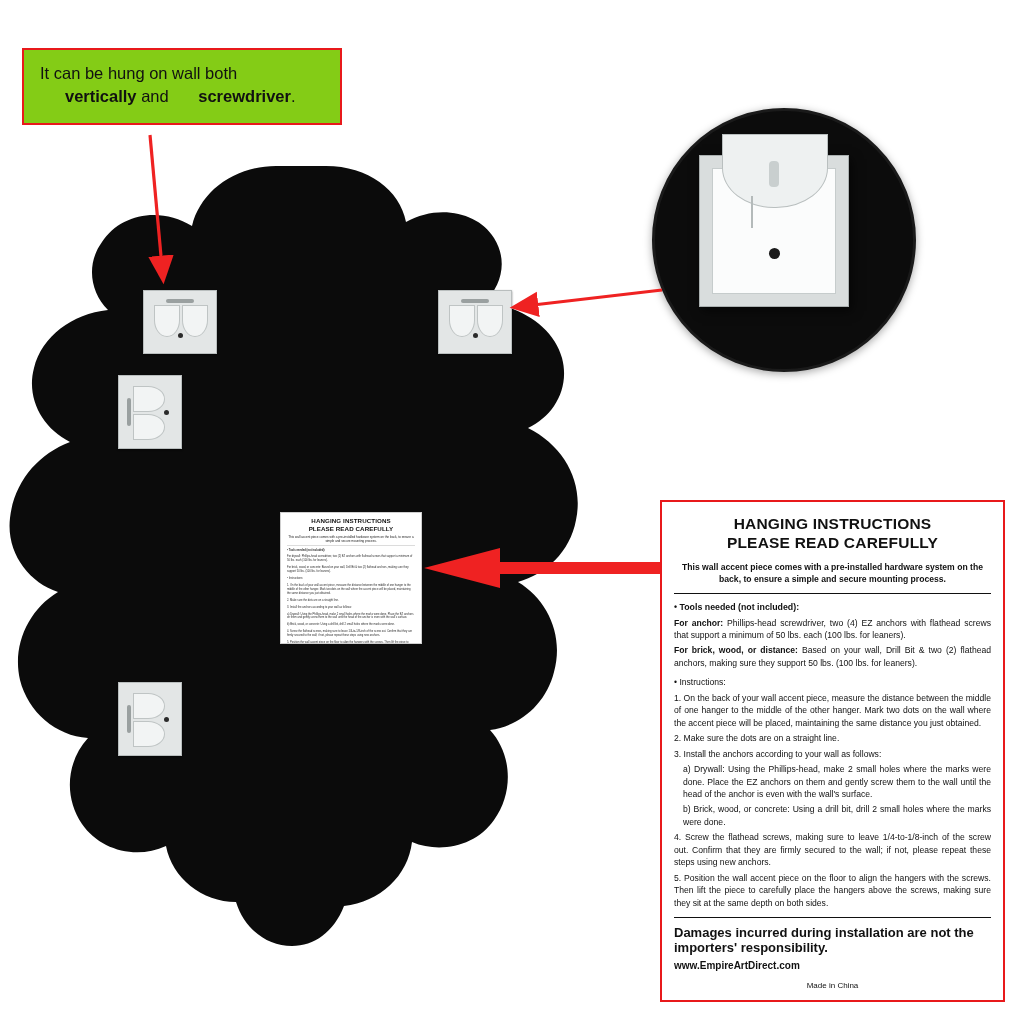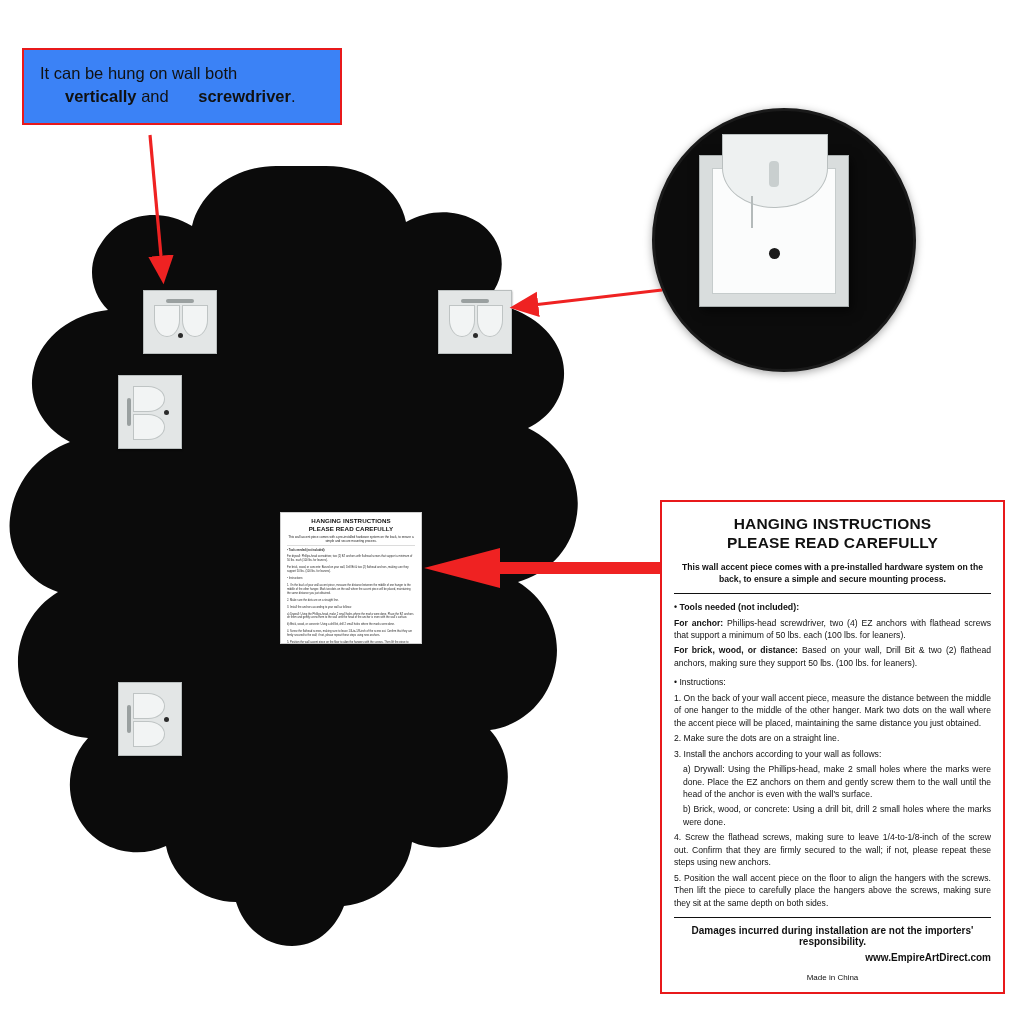--- a/index.html
+++ b/index.html
@@ -21,21 +21,21 @@
     height: 1024px;
   }
 
   
   .callout-top {
     position: absolute;
     left: 22px;
     top: 48px;
     width: 320px;
     border: 2px solid #e8191b;
-    background: #3b82f6;
+    background: #84cc16;
     padding: 12px 14px 14px 16px;
     box-sizing: border-box;
   }
   .callout-top .line {
     font-size: 16.5px;
     color: #111;
     line-height: 1.42;
   }
   .callout-top .line b { font-weight: bold; margin-left: 25px; }
 
@@ -215,28 +215,27 @@
     font-size: 8.6px;
     line-height: 1.45;
     color: #111;
     text-align: justify;
   }
   .instructions .blk .bold { font-weight: bold; }
   .instructions .tools-head { font-weight: bold; font-size: 8.8px; }
   .instructions .step { margin-top: 3px; }
   .instructions .sub { padding-left: 9px; }
   .instructions .foot-note {
-    text-align: center;
-    font-weight: bold;
-    font-size: 10px;
+    font-weight: bold;
+    font-size: 13px;
     margin-top: 2px;
     color: #111;
   }
   .instructions .foot-url {
-    text-align: right;
+    text-align: left;
     font-weight: bold;
     font-size: 10px;
     margin-top: 5px;
     color: #111;
   }
   .instructions .foot-origin {
     text-align: center;
     font-size: 8px;
     margin-top: 10px;
     color: #111;

